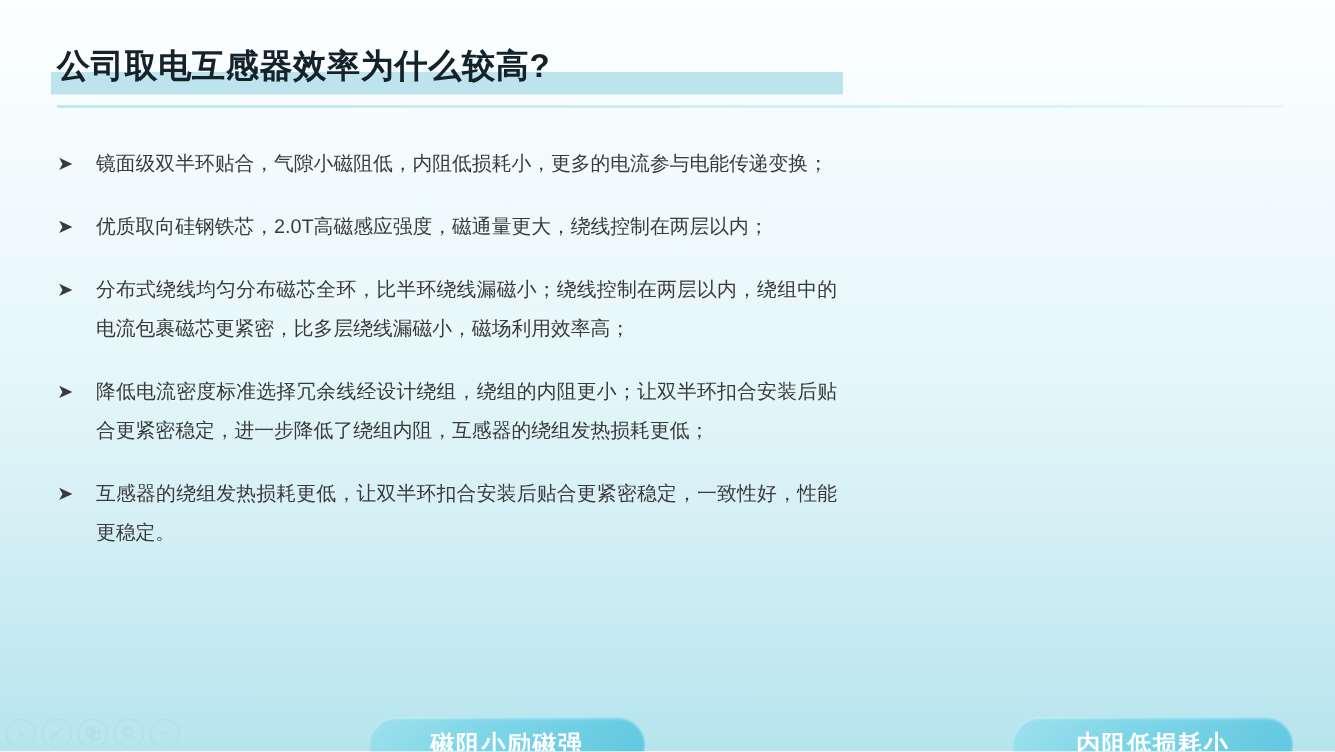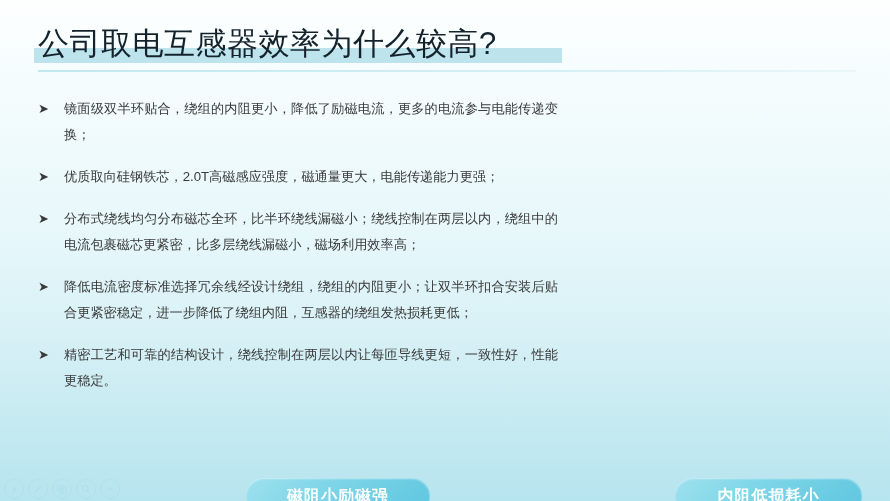--- a/index.html
+++ b/index.html
@@ -41,23 +41,23 @@
     left: -4px;
     top: 26px;
     width: 528px;
     height: 15px;
     background: #bde3ed;
     z-index: 1;
   }
   .title-text {
     position: relative;
     z-index: 2;
-    font-size: 31px;
+    font-size: 22px;
     line-height: 44px;
-    font-weight: normal;
+    font-weight: bold;
     color: #14222b;
     letter-spacing: 0.5px;
     white-space: nowrap;
   }
 
   .title-rule {
     position: absolute;
     left: 38px;
     top: 70px;
     width: 818px;
@@ -155,41 +155,41 @@
   <div class="title-block">
     <div class="title-highlight"></div>
     <div class="title-text">公司取电互感器效率为什么较高?</div>
   </div>
   <div class="title-rule"></div>
 
   <div class="bullets">
 
     <div class="bullet-item">
       <span class="bullet-marker">➤</span>
-      <span class="bullet-text">镜面级双半环贴合，绕组的内阻更小，降低了励磁电流，更多的电流参与电能传递变换；</span>
-    </div>
-
-    <div class="bullet-item">
-      <span class="bullet-marker">➤</span>
-      <span class="bullet-text">优质取向硅钢铁芯，2.0T高磁感应强度，磁通量更大，电能传递能力更强；</span>
+      <span class="bullet-text">镜面级双半环贴合，气隙小磁阻低，内阻低损耗小，更多的电流参与电能传递变换；</span>
+    </div>
+
+    <div class="bullet-item">
+      <span class="bullet-marker">➤</span>
+      <span class="bullet-text">优质取向硅钢铁芯，2.0T高磁感应强度，磁通量更大，绕线控制在两层以内；</span>
     </div>
 
     <div class="bullet-item">
       <span class="bullet-marker">➤</span>
       <span class="bullet-text">分布式绕线均匀分布磁芯全环，比半环绕线漏磁小；绕线控制在两层以内，绕组中的电流包裹磁芯更紧密，比多层绕线漏磁小，磁场利用效率高；</span>
     </div>
 
     <div class="bullet-item">
       <span class="bullet-marker">➤</span>
       <span class="bullet-text">降低电流密度标准选择冗余线经设计绕组，绕组的内阻更小；让双半环扣合安装后贴合更紧密稳定，进一步降低了绕组内阻，互感器的绕组发热损耗更低；</span>
     </div>
 
     <div class="bullet-item">
       <span class="bullet-marker">➤</span>
-      <span class="bullet-text">精密工艺和可靠的结构设计，绕线控制在两层以内让每匝导线更短，一致性好，性能更稳定。</span>
+      <span class="bullet-text">互感器的绕组发热损耗更低，让双半环扣合安装后贴合更紧密稳定，一致性好，性能更稳定。</span>
     </div>
 
   </div>
 
   <div class="pill-row">
     <div class="pill pill-1">磁阻小励磁强</div>
     <div class="pill pill-3">内阻低损耗小</div>
   </div>
 
   <div class="toolbar">

